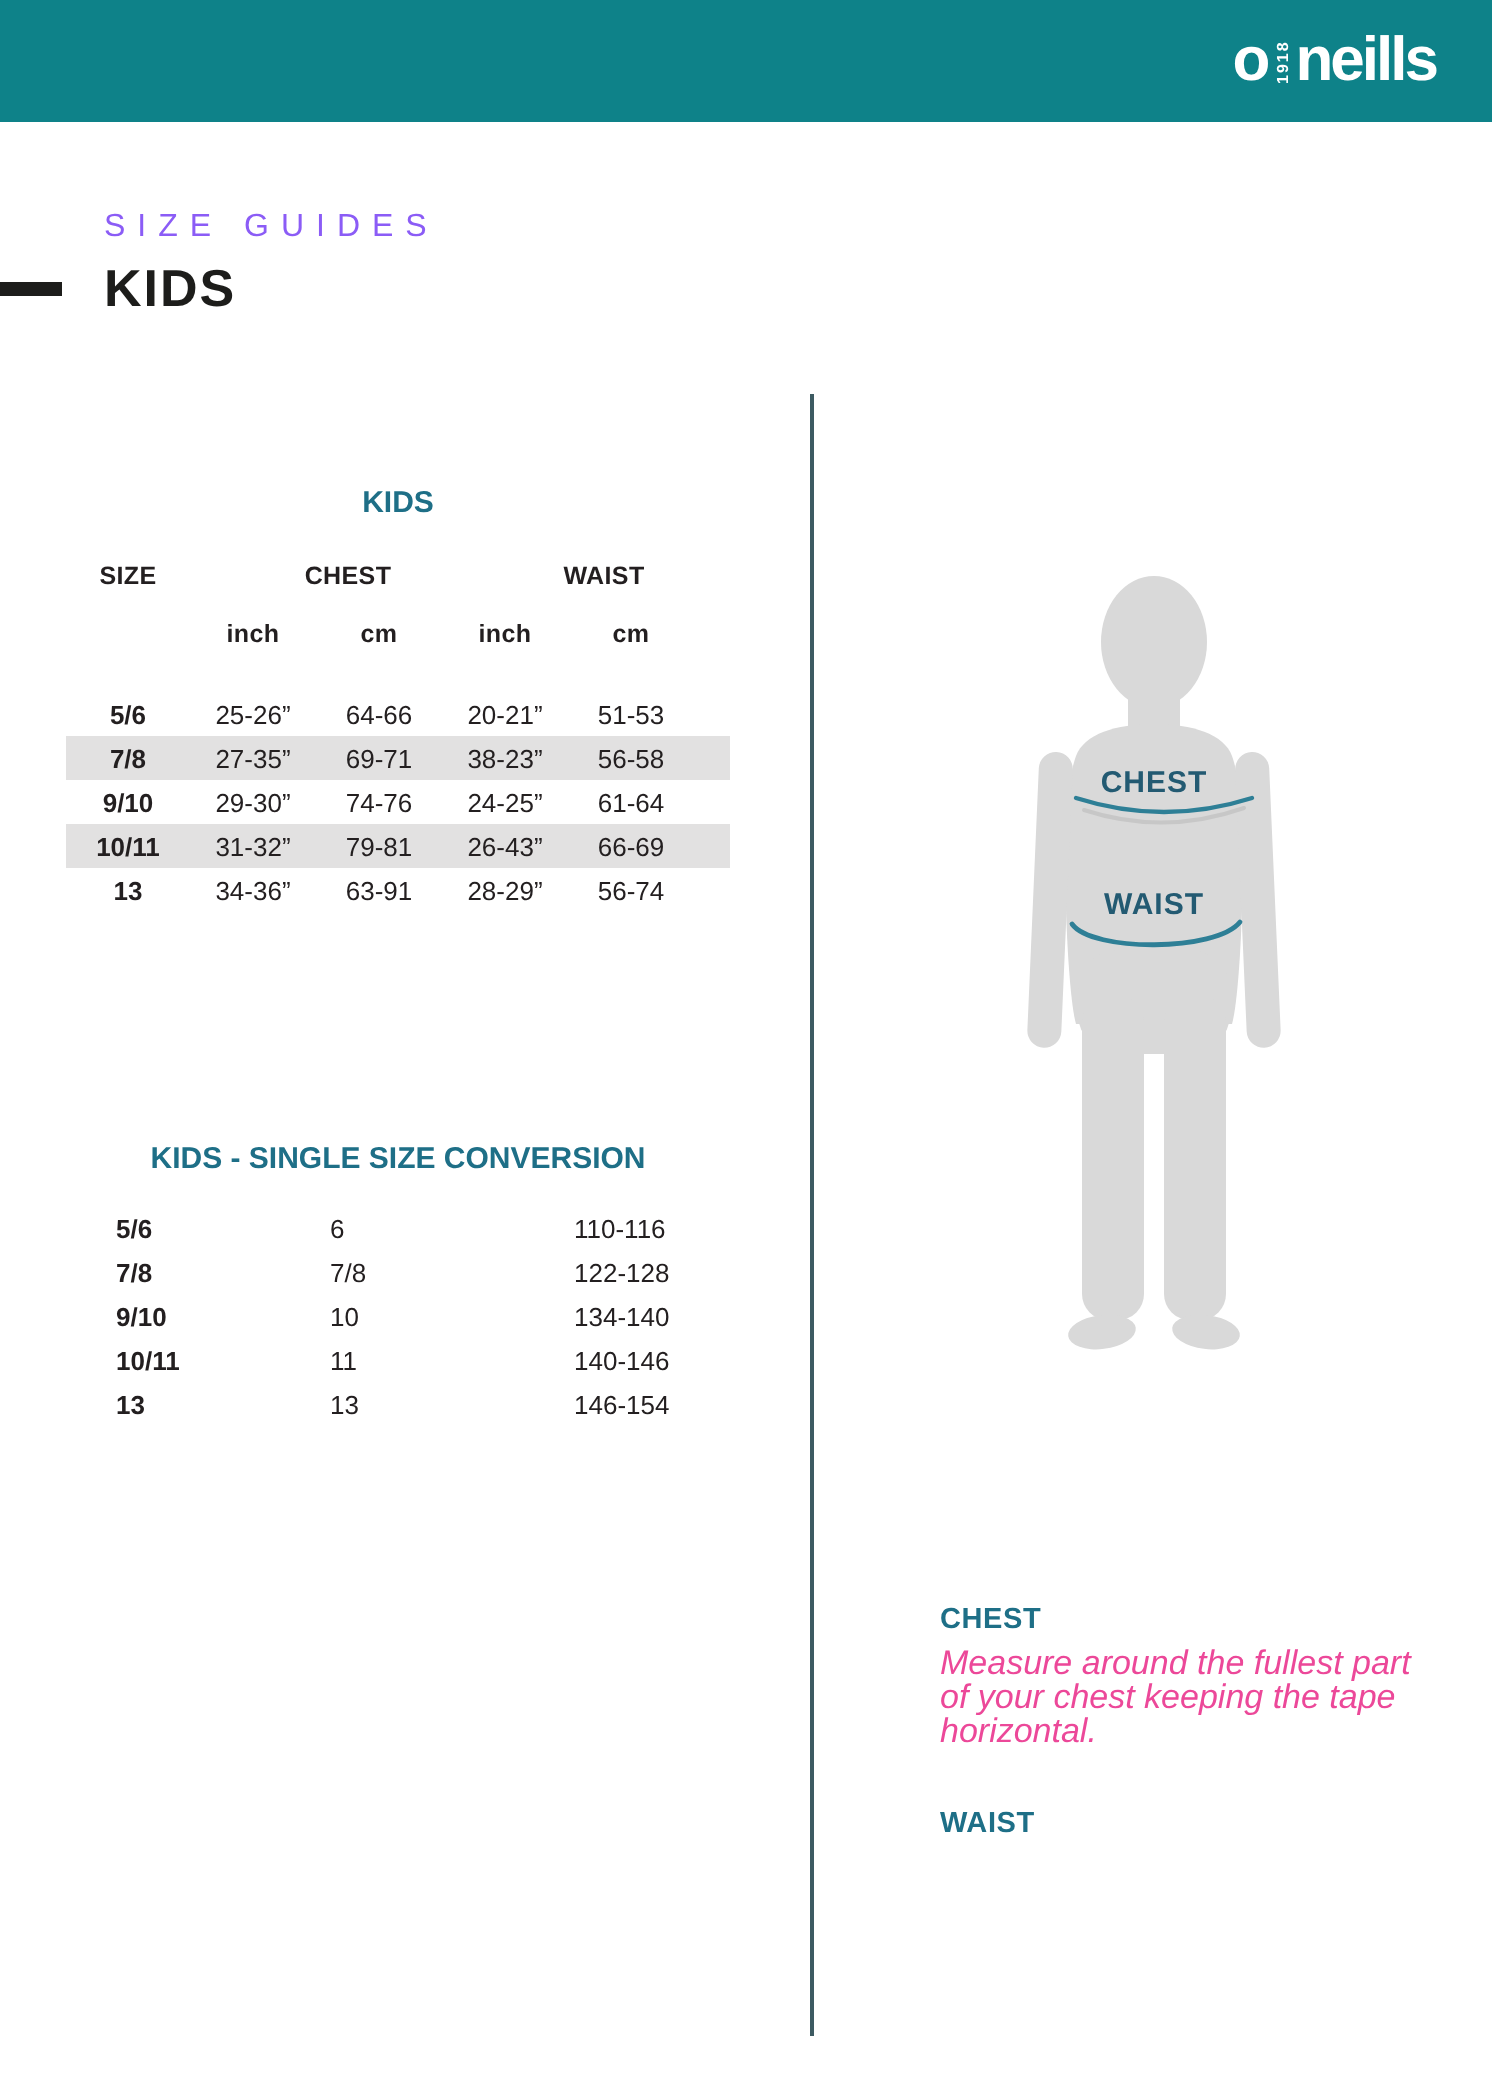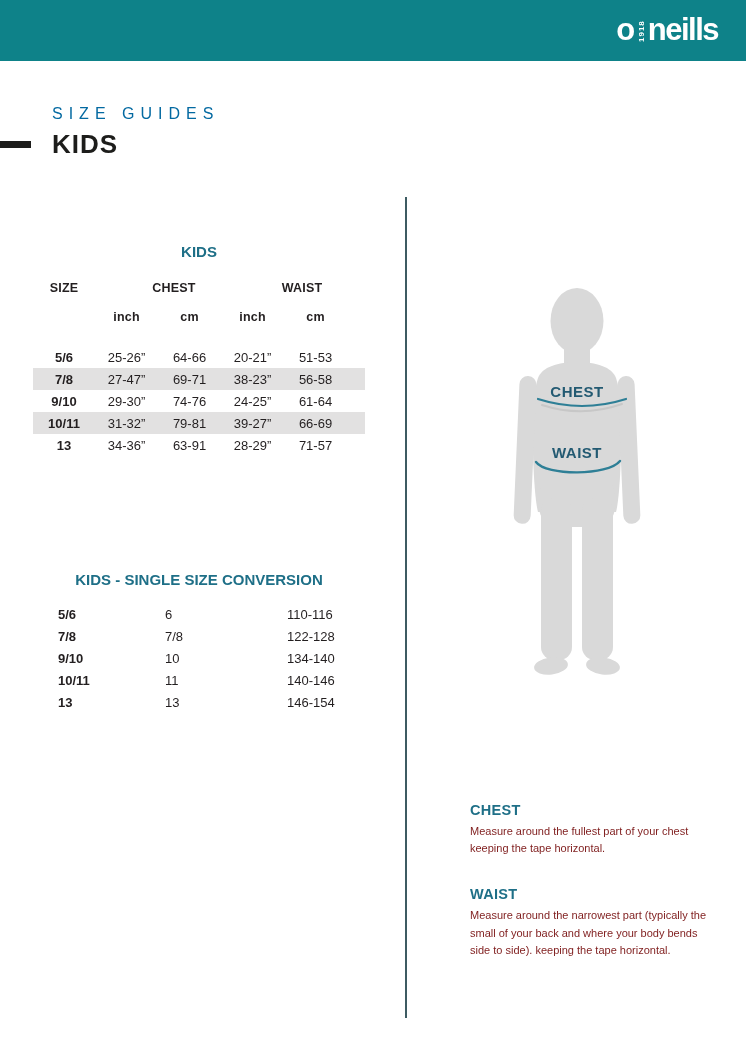--- a/index.html
+++ b/index.html
@@ -9,21 +9,21 @@
 
   
   .topband { position:absolute; left:0; top:0; width:746px; height:61px; background:#0e8289; }
   .logo { position:absolute; right:28px; top:12px; display:flex; align-items:center; color:#ffffff; }
   .logo .big { font-size:31px; font-weight:800; letter-spacing:-1.5px; line-height:36px; }
   .logo .year { width:11px; height:30px; display:flex; align-items:center; justify-content:center;
                 transform:rotate(180deg); writing-mode:vertical-rl; font-size:8px; font-weight:700;
                 letter-spacing:1px; margin:2px 1px 0 2px; }
 
   
-  .eyebrow { position:absolute; left:52px; top:105px; font-size:16px; letter-spacing:6px; color:#0369a1; }
+  .eyebrow { position:absolute; left:52px; top:105px; font-size:16px; letter-spacing:6px; color:#8b5cf6; }
   .pagetitle { position:absolute; left:52px; top:129px; font-size:26px; font-weight:800; letter-spacing:1px; color:#1d1d1b; }
   .title-dash { position:absolute; left:0; top:141px; width:31px; height:7px; background:#1d1d1b; }
 
   
   .divider { position:absolute; left:405px; top:197px; width:2px; height:821px; background:#3d5b62; }
 
   
   .tbl { position:absolute; left:33px; width:332px; }
   .t-title { text-align:center; color:#1e6f87; font-weight:700; font-size:15px; line-height:18px; }
   .row { display:flex; align-items:center; height:22px; font-size:13px; }
@@ -47,21 +47,21 @@
   .cv-gap { height:14px; }
 
   
   .figure { position:absolute; left:440px; top:270px; width:306px; height:420px; }
   .fig-label { position:absolute; left:137px; transform:translateX(-50%);
                font-size:15px; font-weight:700; letter-spacing:0.5px; color:#235a72; }
 
   
   .instr { position:absolute; left:470px; top:799px; width:240px; }
   .instr h3 { font-size:14.5px; font-weight:700; color:#1e6f87; letter-spacing:0.3px; padding-top:3px; }
-  .instr p { margin-top:5px; font-size:11px; line-height:17.2px; color:#7f1d1d; }
+  .instr p { margin-top:5px; font-size:17px; line-height:17.2px; color:#ec4899;font-style:italic; }
   .instr .block2 { margin-top:26px; }
 </style>
 </head>
 <body>
 
 <div id="page">
 
   <div class="topband">
     <div class="logo">
       <span class="big">o</span>
@@ -95,45 +95,45 @@
 
       <div class="row">
         <div class="c w62 boldcell">5/6</div>
         <div class="c w63">25-26”</div>
         <div class="c w63">64-66</div>
         <div class="c w63">20-21”</div>
         <div class="c w63">51-53</div>
       </div>
       <div class="row stripe">
         <div class="c w62 boldcell">7/8</div>
-        <div class="c w63">27-47”</div>
+        <div class="c w63">27-35”</div>
         <div class="c w63">69-71</div>
         <div class="c w63">38-23”</div>
         <div class="c w63">56-58</div>
       </div>
       <div class="row">
         <div class="c w62 boldcell">9/10</div>
         <div class="c w63">29-30”</div>
         <div class="c w63">74-76</div>
         <div class="c w63">24-25”</div>
         <div class="c w63">61-64</div>
       </div>
       <div class="row stripe">
         <div class="c w62 boldcell">10/11</div>
         <div class="c w63">31-32”</div>
         <div class="c w63">79-81</div>
-        <div class="c w63">39-27”</div>
+        <div class="c w63">26-43”</div>
         <div class="c w63">66-69</div>
       </div>
       <div class="row">
         <div class="c w62 boldcell">13</div>
         <div class="c w63">34-36”</div>
         <div class="c w63">63-91</div>
         <div class="c w63">28-29”</div>
-        <div class="c w63">71-57</div>
+        <div class="c w63">56-74</div>
       </div>
     </div>
   </div>
 
   <div class="tbl" style="top:538px;margin-top:31px;">
     <div class="t-title" style="padding-top:2px;">KIDS - SINGLE SIZE CONVERSION</div>
     <div class="cv-gap"></div>
     <div class="cv-row">
       <span class="cv1">5/6</span>
       <span class="cv2">6</span>
@@ -181,17 +181,16 @@
     </svg>
     <div class="fig-label" style="top:113px;">CHEST</div>
     <div class="fig-label" style="top:174px;">WAIST</div>
   </div>
 
   <div class="instr">
     <h3>CHEST</h3>
     <p>Measure around the fullest part of your chest keeping the tape horizontal.</p>
     <div class="block2">
       <h3>WAIST</h3>
-      <p>Measure around the narrowest part (typically the small of your back and where your body bends side to side). keeping the tape horizontal.</p>
     </div>
   </div>
 
 </div>
 
 </body></html>

